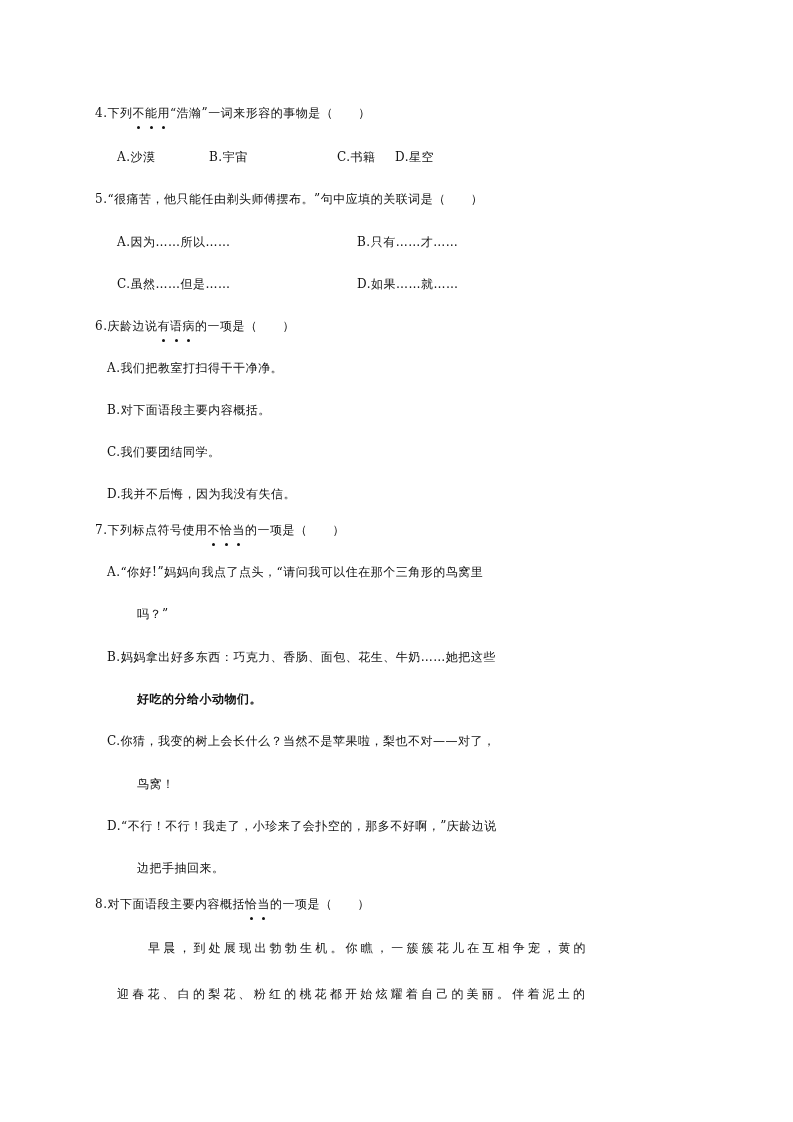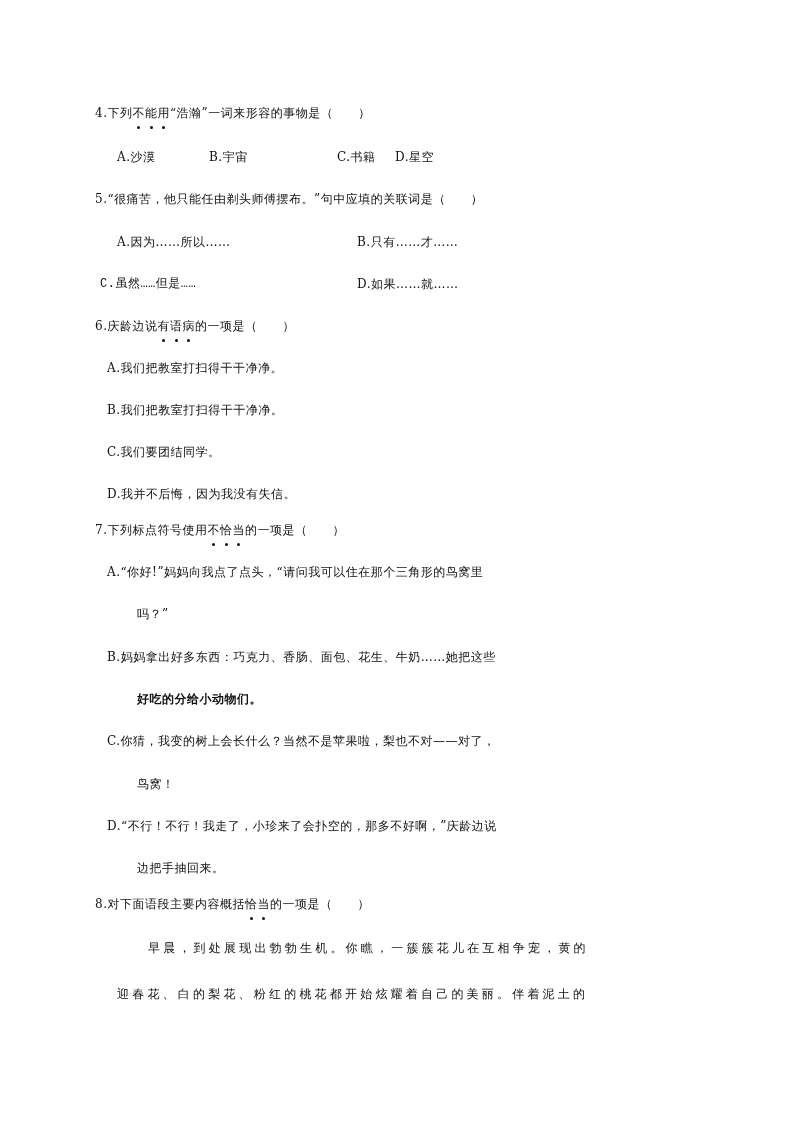--- a/index.html
+++ b/index.html
@@ -31,29 +31,29 @@
 </div>
 
 <div class="line q" style="top:188px;">
   <span>5.</span><span>“很痛苦，他只能任由剃头师傅摆布。”句中应填的关联词是（　　）</span>
 </div>
 <div class="line" style="top:231px; left:0; width:793px;">
   <span class="optcell" style="left:117px;">A.因为……所以……</span>
   <span class="optcell" style="left:357px;text-align:right;">B.只有……才……</span>
 </div>
 <div class="line" style="top:273px; left:0; width:793px;">
-  <span class="optcell" style="left:100px;font-family:Liberation Mono, monospace;">C.虽然……但是……</span>
+  <span class="optcell" style="left:117px;">C.虽然……但是……</span>
   <span class="optcell" style="left:357px;">D.如果……就……</span>
 </div>
 
 <div class="line q" style="top:315px;">
   <span>6.</span><span>庆龄边说</span><span class="em">有</span><span class="em">语</span><span class="em">病</span><span>的一项是（　　）</span>
 </div>
 <div class="line opt" style="top:357px;">A.我们把教室打扫得干干净净。</div>
-<div class="line opt" style="top:399px;">B.我们把教室打扫得干干净净。</div>
+<div class="line opt" style="top:399px;">B.对下面语段主要内容概括。</div>
 <div class="line opt" style="top:441px;">C.我们要团结同学。</div>
 <div class="line opt" style="top:483px;">D.我并不后悔，因为我没有失信。</div>
 
 <div class="line q" style="top:519px;">
   <span>7.</span><span>下列标点符号使用</span><span class="em">不</span><span class="em">恰</span><span class="em">当</span><span>的一项是（　　）</span>
 </div>
 <div class="line opt" style="top:561px;">A.“你好!”妈妈向我点了点头，“请问我可以住在那个三角形的鸟窝里</div>
 <div class="line cont" style="top:603px;">吗？”</div>
 <div class="line opt" style="top:646px;">B.妈妈拿出好多东西：巧克力、香肠、面包、花生、牛奶……她把这些</div>
 <div class="line cont" style="top:688px;font-weight:bold;">好吃的分给小动物们。</div>

